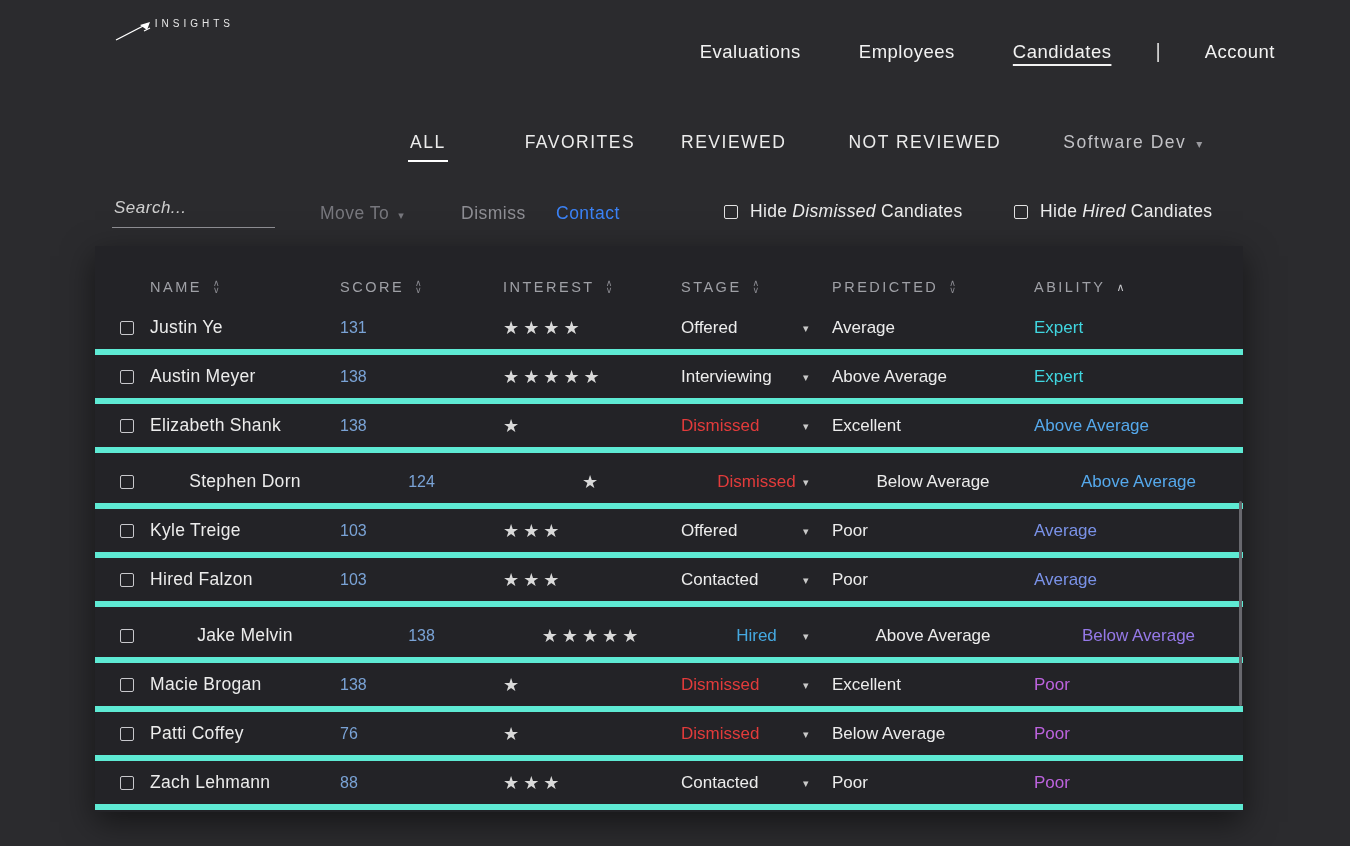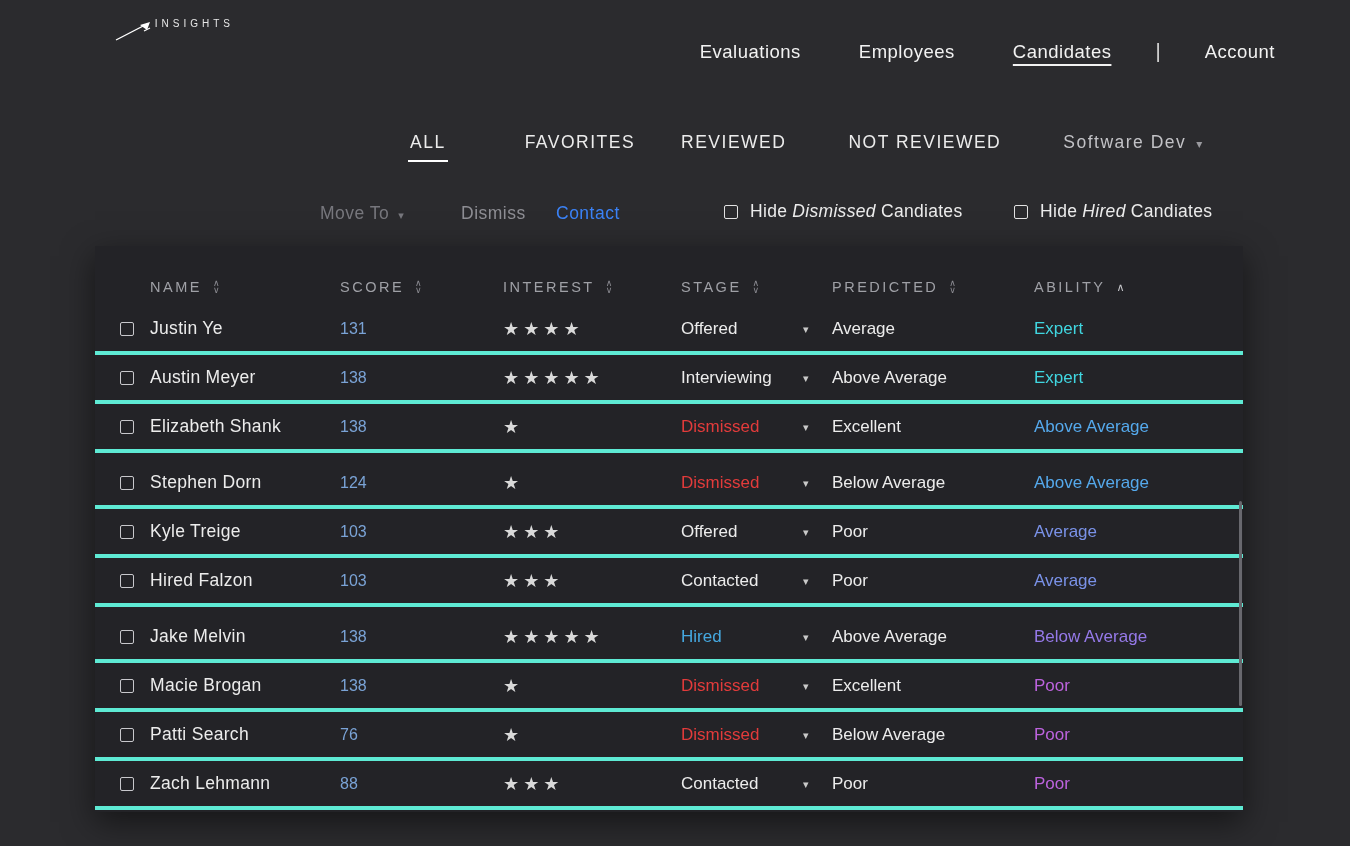--- a/index.html
+++ b/index.html
@@ -64,22 +64,22 @@
   }
   .thead { display:flex; align-items:center; margin-top:27px; height:28px; padding-left:55px; }
   .th { display:flex; align-items:center; color:#9fa0a6; font-size:14.5px; letter-spacing:2.5px; cursor:pointer; }
   .col-0 { width:190px; } .col-1 { width:163px; } .col-2 { width:178px; }
   .col-3 { width:151px; } .col-4 { width:202px; } .col-5 { flex:1; }
   .sort { margin-left:11px; color:#8b8b92; }
   .sort.both { display:inline-flex; flex-direction:column; font-size:9px; line-height:7px; }
   .sort.asc { font-size:11px; color:#c8c8cc; line-height:10px; }
 
   .tbody { margin-top:5px; }
-  .row { display:flex; align-items:center; height:49px; padding-left:25px; border-bottom:4px solid #5eead4; }
-  .row.gap { margin-top:7px; }
+  .row { display:flex; align-items:center; height:49px; padding-left:25px; border-bottom:6px solid #5eead4; }
+  .row.gap { margin-top:7px;text-align:center; }
   .cell { white-space:nowrap; }
   .c-check { width:30px; }
   .c-check .box { display:block; width:14px; height:14px; border:1.5px solid #c8c8cc; border-radius:2px; cursor:pointer; }
   .c-name { width:190px; font-size:17.5px; color:#ececec; letter-spacing:.3px; }
   .c-score { width:163px; font-size:16px; }
   .c-stars { width:178px; font-size:18px; letter-spacing:4px; color:#d9d9d9; }
   .c-stage { width:151px; position:relative; font-size:17px; }
   .c-stage .caret { position:absolute; left:122px; top:50%; transform:translateY(-50%); font-size:11px; color:#c9c9c9; cursor:pointer; }
   .c-pred { width:202px; font-size:17px; color:#ececec; }
   .c-abil { flex:1; font-size:17px; }
@@ -108,20 +108,23 @@
 
 <div class="tabs">
     <div class="tab t0 active">ALL</div>
     <div class="tab t1">FAVORITES</div>
     <div class="tab t2">REVIEWED</div>
     <div class="tab t3">NOT REVIEWED</div>
     <div class="tab tab-dd"><span>Software Dev</span><span class="caret">▾</span></div>
   </div>
 
 <div class="toolbar">
+  <div class="search">
+    <input placeholder="Search..." style="">
+  </div>
   <div class="tool move-to"><span>Move To</span><span class="caret">▾</span></div>
   <div class="tool dismiss">Dismiss</div>
   <div class="tool contact">Contact</div>
   <label class="hidecheck hd1">
     <span class="cb"></span>
     <span class="lbl"><span>Hide </span><i>Dismissed</i><span> Candiates</span></span>
   </label>
   <label class="hidecheck hd2">
     <span class="cb"></span>
     <span class="lbl"><span>Hide </span><i>Hired</i><span> Candiates</span></span>
@@ -256,21 +259,21 @@
         <div class="cell c-score" style="color: rgb(122, 163, 214);">138</div>
         <div class="cell c-stars" style="color: rgb(217, 217, 217);">★</div>
         <div class="cell c-stage"><span class="stage-label" style="color: rgb(226, 59, 59);">Dismissed</span><span class="caret">▾</span></div>
         <div class="cell c-pred">Excellent</div>
         <div class="cell c-abil" style="color: rgb(189, 99, 222);">Poor</div>
       </div>
       <div class="row">
         <div class="cell c-check">
           <span class="box"></span>
         </div>
-        <div class="cell c-name">Patti Search</div>
+        <div class="cell c-name">Patti Coffey</div>
         <div class="cell c-score" style="color: rgb(122, 163, 214);">76</div>
         <div class="cell c-stars" style="color: rgb(217, 217, 217);">★</div>
         <div class="cell c-stage"><span class="stage-label" style="color: rgb(226, 59, 59);">Dismissed</span><span class="caret">▾</span></div>
         <div class="cell c-pred">Below Average</div>
         <div class="cell c-abil" style="color: rgb(189, 99, 222);">Poor</div>
       </div>
       <div class="row">
         <div class="cell c-check">
           <span class="box"></span>
         </div>

